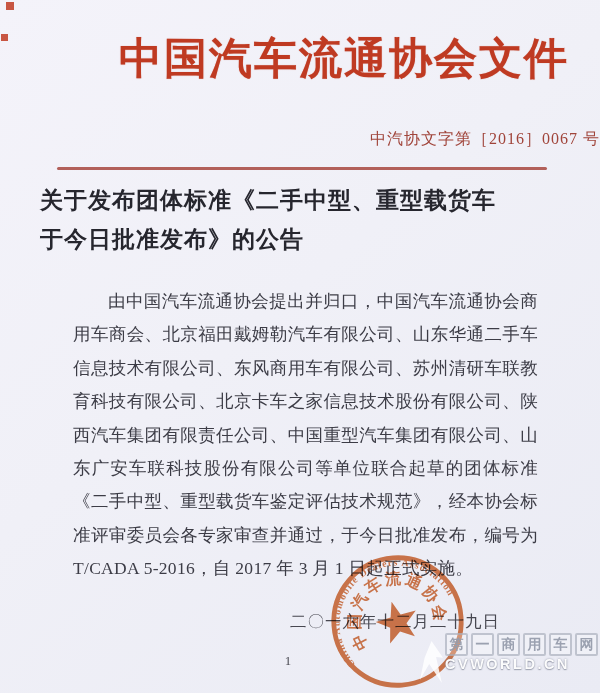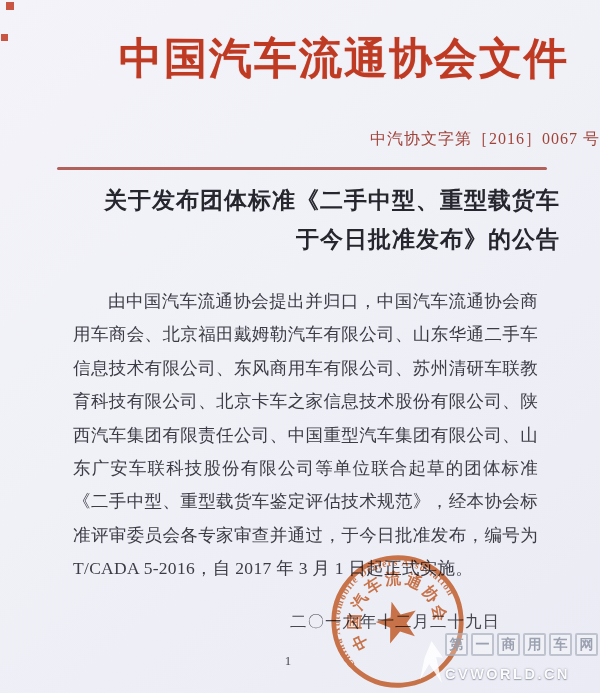--- a/index.html
+++ b/index.html
@@ -29,21 +29,21 @@
     position:absolute;top:129px;left:0;width:100%;
     text-align:right;font-size:16px;letter-spacing:1px;
     color:var(--doc-number-red,#a0443a);
   }
   .red-divider{
     position:absolute;top:167px;left:57px;width:490px;height:3px;
     background:var(--divider-red,#b2605a);border-radius:2px;
   }
   .heading{
     position:absolute;top:181px;left:40px;width:520px;
-    text-align:right;font-size:23px;font-weight:700;line-height:39px;
+    text-align:left;font-size:23px;font-weight:700;line-height:39px;
     color:#26262e;letter-spacing:1px;
   }
   .body-text{
     position:absolute;top:285px;left:73px;width:465px;
     font-size:17.5px;line-height:33.4px;letter-spacing:.3px;
     text-align:justify;color:var(--body-text,#3c3c46);
   }
   .body-text p{margin:0;text-indent:2em;}
   .closing{
     position:absolute;top:582px;left:73px;width:300px;
@@ -84,21 +84,21 @@
   .wm-text{flex:1;}
   .wm-chars{display:flex;gap:3px;justify-content:space-between;}
   .wm-chars span{
     display:inline-block;width:19px;height:19px;line-height:19px;
     text-align:center;font-size:14px;font-weight:700;
     color:rgba(150,156,172,.95);
     border:2px solid rgba(165,170,185,.65);border-radius:2px;
     background:rgba(255,255,255,.25);
   }
   .wm-url{
-    margin-top:10px;font-size:14.5px;font-weight:700;letter-spacing:2.5px;
+    margin-top:0;font-size:14.5px;font-weight:700;letter-spacing:2.5px;
     color:rgba(255,255,255,.97);white-space:nowrap;
     text-shadow:0 0 2px rgba(125,130,148,.85),0 1px 1px rgba(125,130,148,.6);
   }
 </style>
 </head>
 <body>
 
 <div class="paper">
 
   <div class="artifact a1"></div>

